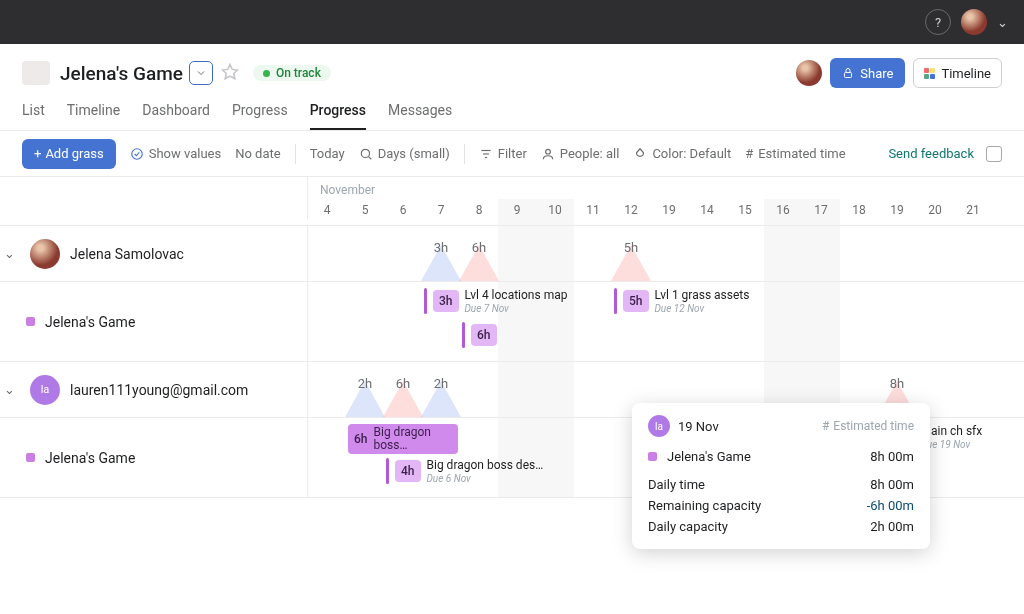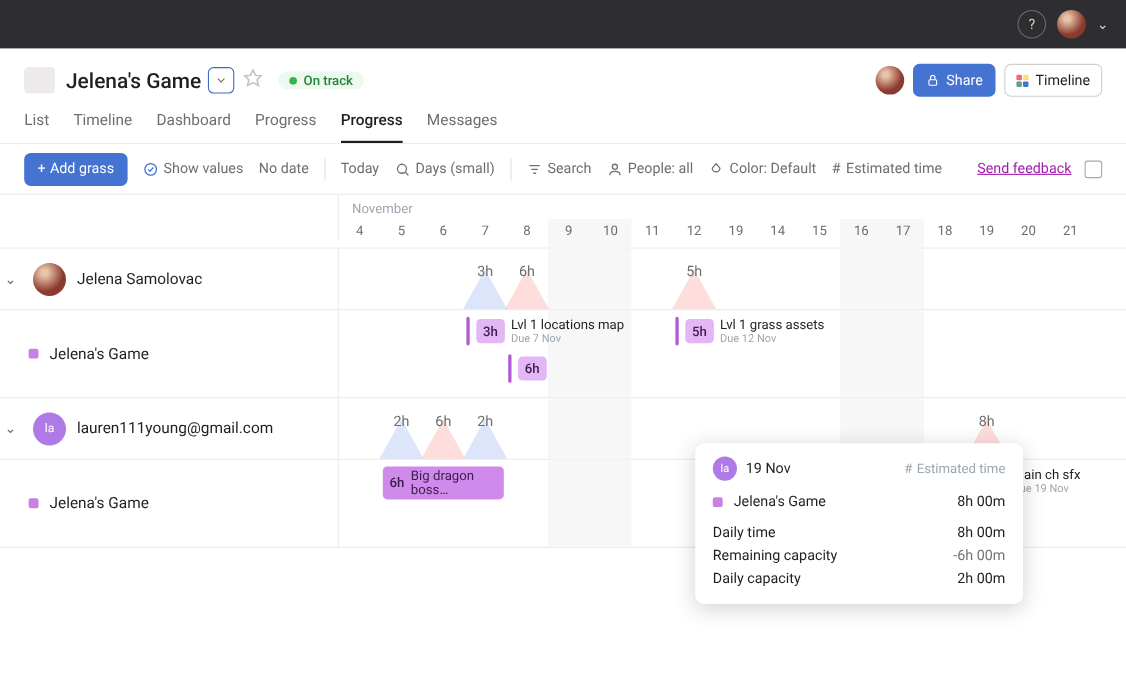--- a/index.html
+++ b/index.html
@@ -31,21 +31,21 @@
   
   .tabs { display:flex; gap:22px; padding:8px 22px 0 22px; border-bottom:1px solid #edeae9; }
   .tab { padding:6px 0 10px 0; font-size:14px; color:#6d6e6f; cursor:pointer; border-bottom:2px solid transparent; }
   .tab.active { color:#1e1f21; border-bottom-color:#1e1f21; font-weight:500; }
   
   
   .toolbar { height:46px; padding:0 22px; display:flex; align-items:center; gap:14px; border-bottom:1px solid #edeae9; font-size:13px; color:#6d6e6f; }
   .add-btn { height:30px; padding:0 12px; background:#4573d2; color:#fff; border-radius:6px; display:flex; align-items:center; gap:4px; cursor:pointer; font-size:13px; }
   .tb-item { display:flex; align-items:center; gap:5px; cursor:pointer; }
   .tb-sep { width:1px; height:20px; background:#e2e2e2; }
-  .feedback { color:#a21caf; text-decoration:underline; cursor:pointer; }
+  .feedback { color:#0f766e; cursor:pointer; }
   .save-ic { width:16px; height:16px; border:1px solid #a7a8a9; border-radius:3px; position:relative; }
   
   
   .tl-wrap { display:flex; flex-direction:column; }
   .month-row { display:flex; border-bottom:1px solid #edeae9; }
   .side-col { width:308px; flex:none; border-right:1px solid #edeae9; }
   .days-col { flex:1; position:relative; }
   .month-label { font-size:12px; color:#9ca6af; padding:6px 0 2px 12px; }
   .day-row { display:flex; }
   .day { width:38px; text-align:center; font-size:12px; color:#6d6e6f; padding:4px 0 8px 0; }
@@ -65,33 +65,33 @@
   
   .project-row { display:flex; border-bottom:1px solid #edeae9; min-height:72px; }
   .project-side { width:308px; border-right:1px solid #edeae9; display:flex; align-items:center; padding-left:26px; font-size:14px; }
   .proj-dot { width:9px; height:9px; border-radius:2px; background:#c97fe4; margin-right:10px; }
   .tasks-area { flex:1; position:relative; padding:6px 0; }
   
   .task { display:flex; align-items:center; gap:6px; position:absolute; }
   .bar { width:3px; height:26px; background:#b15ad6; border-radius:2px; }
   .hrs { height:22px; padding:0 6px; background:#e3b7f5; border-radius:4px; font-size:12px; display:flex; align-items:center; font-weight:500; color:#3a1e4a; }
   .task-txt { font-size:12px; line-height:1.2; }
-  .task-due { font-size:10px; color:#9ca6af; }
+  .task-due { font-size:10px; color:#9ca6af;font-style:italic; }
   .wide-task { position:absolute; height:30px; background:#d08aec; border-radius:4px; display:flex; align-items:center; padding:0 6px; gap:6px; font-size:12px; color:#3a1e4a; }
   
   .wknd-col { position:absolute; top:0; bottom:0; width:38px; background:#f7f7f7; z-index:0; }
   
   
   .tooltip { position:absolute; left:632px; top:403px; width:298px; background:#fff; border-radius:8px; box-shadow:0 4px 20px rgba(0,0,0,.18); padding:12px 16px; z-index:10; font-size:13px; }
   .tt-head { display:flex; align-items:center; margin-bottom:8px; }
   .tt-av { width:22px; height:22px; border-radius:50%; background:#b07ae6; color:#fff; font-size:10px; display:flex; align-items:center; justify-content:center; margin-right:8px; }
   .tt-est { margin-left:auto; font-size:12px; color:#9ca6af; display:flex; align-items:center; gap:4px; }
   .tt-line { display:flex; justify-content:space-between; padding:3px 0; }
   .tt-proj { display:flex; align-items:center; padding:4px 0 10px 0; }
-  .tt-red { color:#737373; }
+  .tt-red { color:#0c4a6e; }
 </style>
 </head>
 <body>
 
 <div class="topbar">
   <div class="topbar-right">
     <div class="help-btn">?</div>
     <div class="avatar-sm"></div>
     <span class="caret">⌄</span>
   </div>
@@ -169,21 +169,21 @@
       </svg>
     <span>Days (small)</span>
   </div>
   <div class="tb-sep"></div>
   <div class="tb-item">
     <svg width="14" height="14" viewBox="0 0 24 24" fill="none" stroke="currentColor" stroke-width="2">
         <line x1="4" y1="6" x2="20" y2="6"></line>
         <line x1="7" y1="12" x2="17" y2="12"></line>
         <line x1="10" y1="18" x2="14" y2="18"></line>
       </svg>
-    <span>Search</span>
+    <span>Filter</span>
   </div>
   <div class="tb-item">
     <svg width="14" height="14" viewBox="0 0 24 24" fill="none" stroke="currentColor" stroke-width="2">
         <circle cx="12" cy="8" r="4"></circle>
         <path d="M4 21c0-4 4-6 8-6s8 2 8 6"></path>
       </svg>
     <span>People: all</span>
   </div>
   <div class="tb-item">
     <svg width="14" height="14" viewBox="0 0 24 24" fill="none" stroke="currentColor" stroke-width="2">
@@ -255,21 +255,21 @@
         </div>
         <div class="tasks-area">
           <div class="wknd-col" style="left: 190px;"></div>
           <div class="wknd-col" style="left: 228px;"></div>
           <div class="wknd-col" style="left: 456px;"></div>
           <div class="wknd-col" style="left: 494px;"></div>
           <div class="task" style="left: 116px; top: 6px;">
             <div class="bar"></div>
             <div class="hrs">3h</div>
             <div>
-              <div class="task-txt">Lvl 1 locations map</div>
+              <div class="task-txt">Lvl 4 locations map</div>
               <div class="task-due">Due 7 Nov</div>
             </div>
           </div>
           <div class="task" style="left: 306px; top: 6px;">
             <div class="bar"></div>
             <div class="hrs">5h</div>
             <div>
               <div class="task-txt">Lvl 1 grass assets</div>
               <div class="task-due">Due 12 Nov</div>
             </div>
@@ -308,20 +308,28 @@
         </div>
         <div class="tasks-area">
           <div class="wknd-col" style="left: 190px;"></div>
           <div class="wknd-col" style="left: 228px;"></div>
           <div class="wknd-col" style="left: 456px;"></div>
           <div class="wknd-col" style="left: 494px;"></div>
           <div class="wide-task" style="left: 40px; width: 110px; top: 6px;">
             <span style="font-weight: 500;">6h</span>
             <span style="white-space: normal; line-height: 1.1;">Big dragon boss…</span>
           </div>
+          <div class="task" style="left: 78px; top: 40px;">
+            <div class="bar"></div>
+            <div class="hrs">4h</div>
+            <div>
+              <div class="task-txt">Big dragon boss des…</div>
+              <div class="task-due">Due 6 Nov</div>
+            </div>
+          </div>
           <div class="task" style="left: 572px; top: 6px;">
             <div class="bar"></div>
             <div class="hrs">8h</div>
             <div>
               <div class="task-txt">Main ch sfx</div>
               <div class="task-due">Due 19 Nov</div>
             </div>
           </div>
         </div>
       </div>

